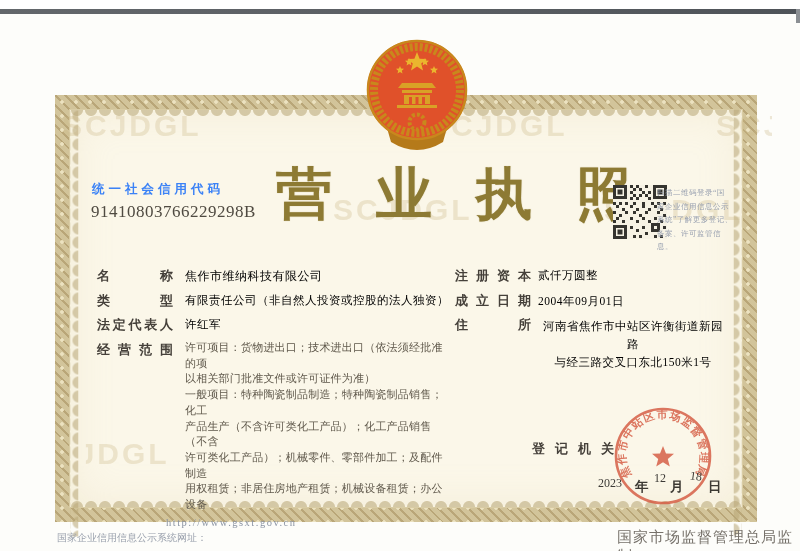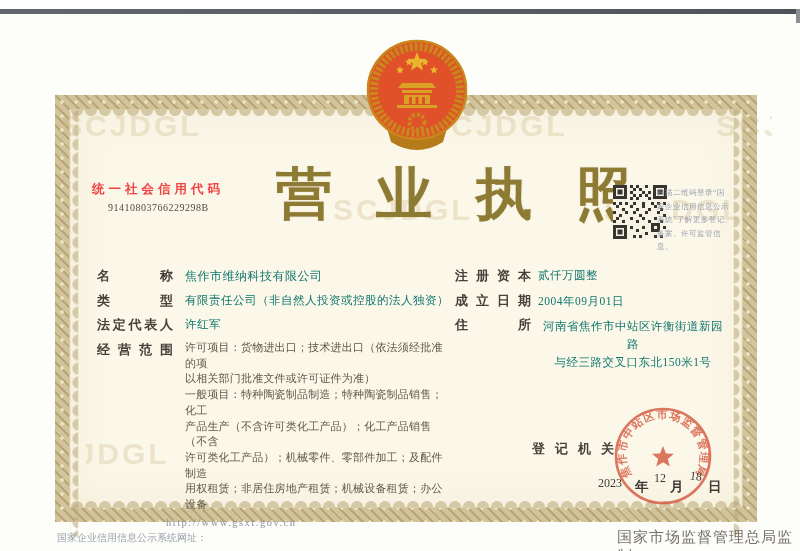--- a/index.html
+++ b/index.html
@@ -28,35 +28,35 @@
   .scallop.bottom{left:0;bottom:0;right:0;transform:scaleY(-1);}
   .scallop.left{width:427px;height:8px;left:-209px;top:209px;transform:rotate(90deg);}
   .scallop.right{width:427px;height:8px;right:-209px;top:209px;transform:rotate(-90deg);}
 
   
   .wm{position:absolute;font-family:"Liberation Sans","DejaVu Sans",sans-serif;
       font-weight:bold;font-size:30px;letter-spacing:3px;color:rgba(203,183,132,.30);}
 
   
   .uscc-label{position:absolute;left:92px;top:172px;font-size:12.5px;letter-spacing:4px;
-      color:#ef4444;font-weight:bold;text-align:center;}
-  .uscc-number{position:absolute;left:108px;top:193px;font-size:10px;letter-spacing:.5px;color:#4f4a41;}
+      color:#3b82f6;font-weight:bold;text-align:center;}
+  .uscc-number{position:absolute;left:91px;top:193px;font-size:17px;letter-spacing:.5px;color:#4f4a41;}
   .doc-title{position:absolute;left:276px;top:148px;font-size:56px;font-weight:bold;
       letter-spacing:44px;color:#8d7a33;white-space:nowrap;
       text-shadow:0 0 1px rgba(141,122,51,.5);}
 
   
   .qr-box{position:absolute;left:613px;top:176px;width:54px;height:54px;}
   .qr-caption{position:absolute;left:657px;top:177px;width:78px;font-size:7.5px;
       line-height:13.5px;color:#98a0b0;letter-spacing:.5px;}
 
   
   .flabel{position:absolute;display:inline-block;width:76px;text-align:justify;
       text-align-last:justify;font-size:13px;font-weight:bold;color:#45403a;}
-  .fvalue{position:absolute;font-size:11.5px;color:#0f766e;letter-spacing:.5px;font-family:Liberation Serif, serif;}
+  .fvalue{position:absolute;font-size:11.5px;color:#000000;letter-spacing:.5px;font-family:Liberation Serif, serif;}
   .scope{position:absolute;left:185px;top:331px;width:266px;font-size:11px;
       line-height:15.7px;color:#5f584b;letter-spacing:.2px;}
   .addr{line-height:18px;text-align:center;}
 
   
   .reg-label{left:532px;top:431px;width:82px;}
   .date-line{position:absolute;top:460px;left:598px;width:140px;height:26px;}
   .date-num{position:absolute;font-size:12px;color:#3c3a36;}
   .date-char{position:absolute;font-size:13.5px;font-weight:bold;color:#3c3933;}
 

